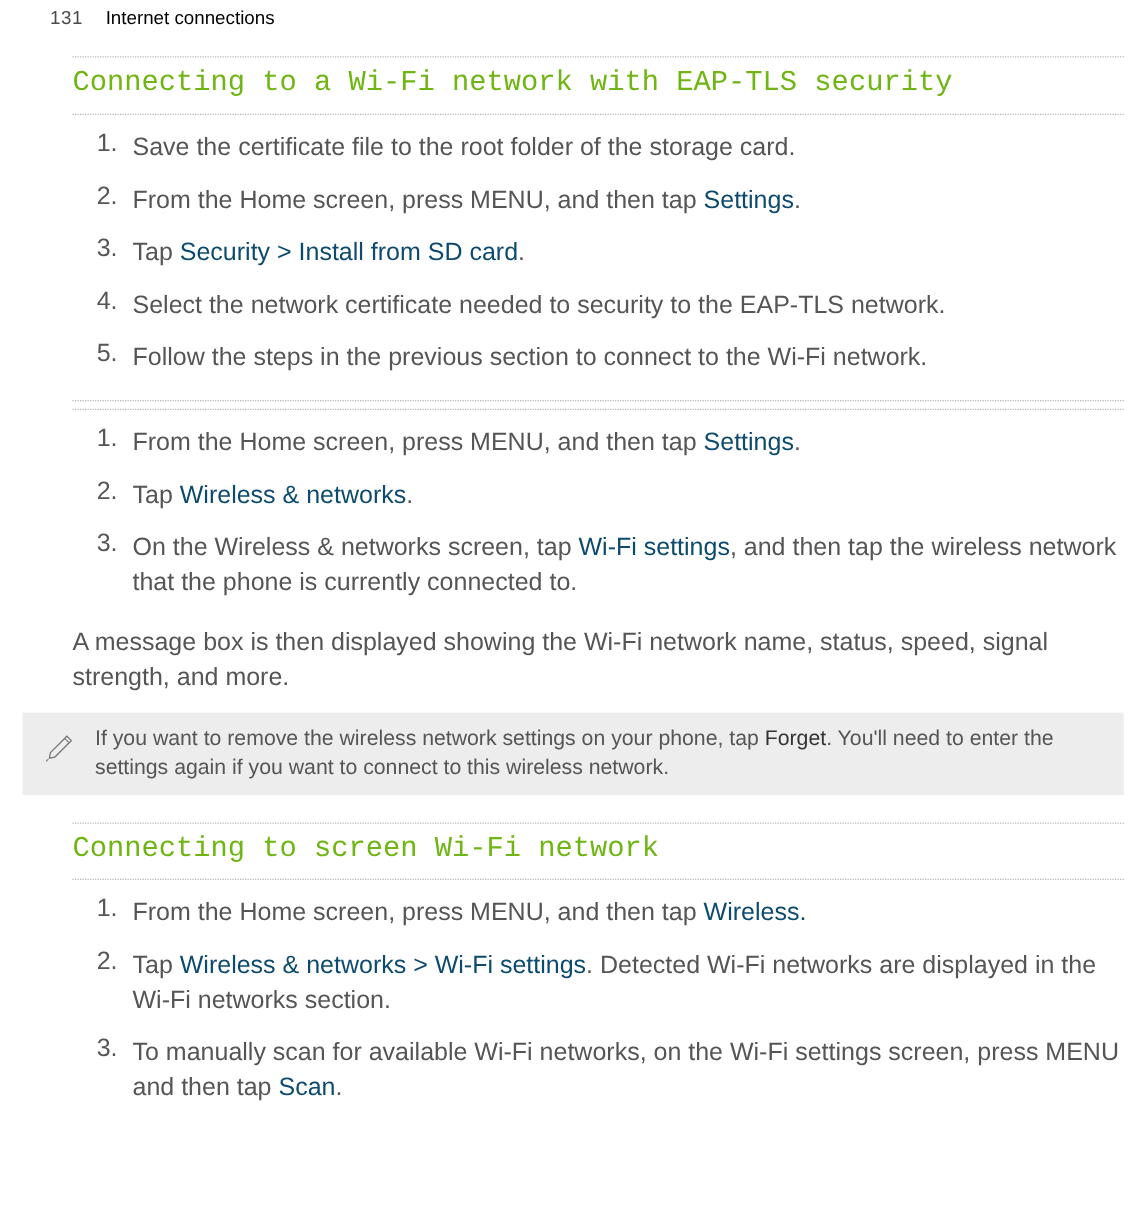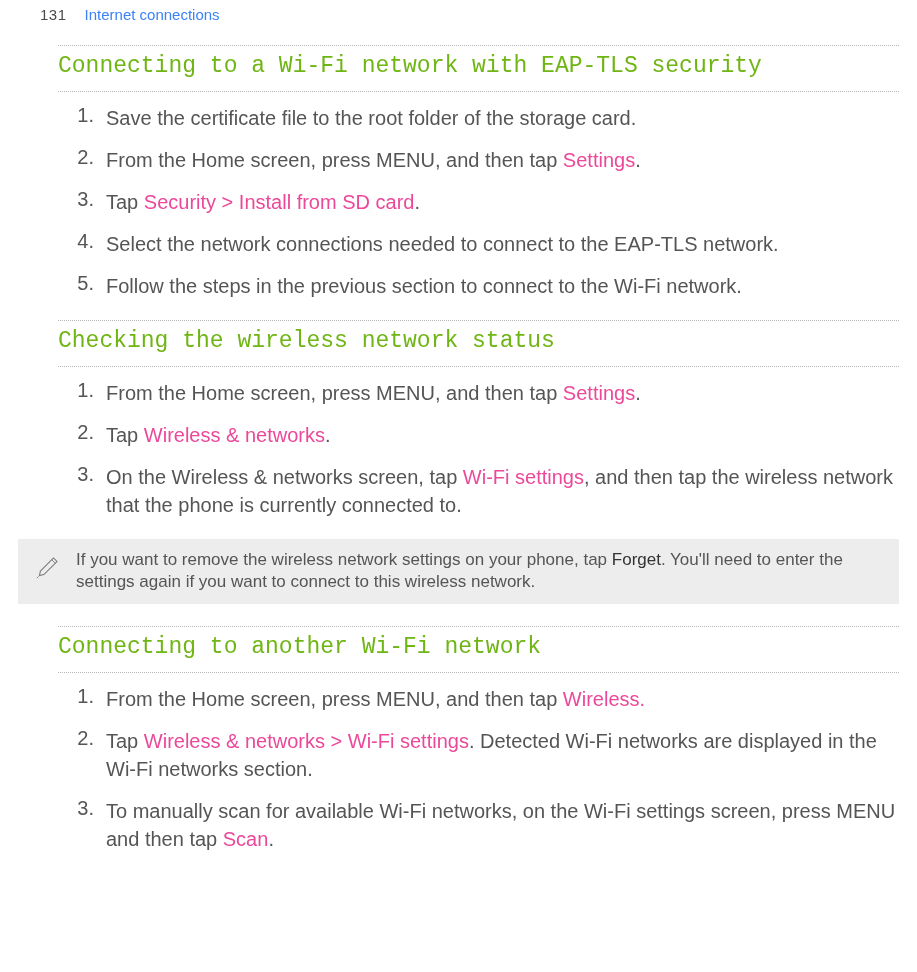--- a/index.html
+++ b/index.html
@@ -24,21 +24,21 @@
     margin-bottom: 22px;
   }
   .page-number {
     font-size: 15px;
     color: #4a4a4a;
     letter-spacing: 0.5px;
     text-align: right;
   }
   .chapter-title {
     font-size: 15px;
-    color: #3b82f6;
+    color: #000000;
   }
   .content {
     margin-left: 40px;
   }
   .section-heading {
     color: #6fb514;
     font-size: 23px;
     font-weight: 400;
     margin: 0 0 10px 0;
     line-height: 1.25;
@@ -79,21 +79,21 @@
     font-weight: 400;
     box-sizing: border-box;
   }
   .step-body {
     font-size: 20px;
     line-height: 1.4;
     color: #555;
     flex: 1;
   }
   .step-body .bold {
-    color: #ec4899;
+    color: #0c4a6e;
     font-weight: 500;
   }
   .note-box {
     background: #ededed;
     margin-left: -40px;
     padding: 10px 0 10px 18px;
     display: flex;
     align-items: flex-start;
     gap: 10px;
     margin-bottom: 22px;
@@ -141,61 +141,61 @@
       <li>
         <span class="step-num">2.</span>
         <span class="step-body"><span>From the Home screen, press MENU, and then tap </span><span class="bold">Settings</span><span>.</span></span>
       </li>
       <li>
         <span class="step-num">3.</span>
         <span class="step-body"><span>Tap </span><span class="bold">Security &gt; Install from SD card</span><span>.</span></span>
       </li>
       <li>
         <span class="step-num">4.</span>
-        <span class="step-body">Select the network connections needed to connect to the EAP-TLS network.</span>
+        <span class="step-body">Select the network certificate needed to security to the EAP-TLS network.</span>
       </li>
       <li>
         <span class="step-num">5.</span>
         <span class="step-body">Follow the steps in the previous section to connect to the Wi-Fi network.</span>
       </li>
     </ol>
 
     <hr class="dotted top">
-    <h2 class="section-heading">Checking the wireless network status</h2>
     <hr class="dotted">
 
     <ol class="steps">
       <li>
         <span class="step-num">1.</span>
         <span class="step-body"><span>From the Home screen, press MENU, and then tap </span><span class="bold">Settings</span><span>.</span></span>
       </li>
       <li>
         <span class="step-num">2.</span>
         <span class="step-body"><span>Tap </span><span class="bold">Wireless &amp; networks</span><span>.</span></span>
       </li>
       <li>
         <span class="step-num">3.</span>
         <span class="step-body"><span>On the Wireless &amp; networks screen, tap </span><span class="bold">Wi-Fi settings</span><span>, and then tap the wireless network that the phone is currently connected to.</span></span>
       </li>
     </ol>
 
+    <p class="body-text">A message box is then displayed showing the Wi-Fi network name, status, speed, signal strength, and more.</p>
 
     <div class="note-box">
       <span class="note-icon">
         <svg viewBox="0 0 32 32" width="28" height="28">
             <path d="M5 23 L20 8 L24 12 L9 27 L4 28 Z" fill="none" stroke="#777" stroke-width="1.2"></path>
             <path d="M18 10 L22 14" stroke="#777" stroke-width="1"></path>
             <path d="M3 29 L1 31" stroke="#777" stroke-width="1"></path>
           </svg>
       </span>
       <span class="note-text"><span>If you want to remove the wireless network settings on your phone, tap </span><span class="bold">Forget</span><span>. You'll need to enter the settings again if you want to connect to this wireless network.</span></span>
     </div>
 
     <hr class="dotted top gap-top">
-    <h2 class="section-heading">Connecting to another Wi-Fi network</h2>
+    <h2 class="section-heading">Connecting to screen Wi-Fi network</h2>
     <hr class="dotted">
 
     <ol class="steps">
       <li>
         <span class="step-num">1.</span>
         <span class="step-body"><span>From the Home screen, press MENU, and then tap </span><span class="bold">Wireless.</span></span>
       </li>
       <li>
         <span class="step-num">2.</span>
         <span class="step-body"><span>Tap </span><span class="bold">Wireless &amp; networks &gt; Wi-Fi settings</span><span>. Detected Wi-Fi networks are displayed in the Wi-Fi networks section.</span></span>

